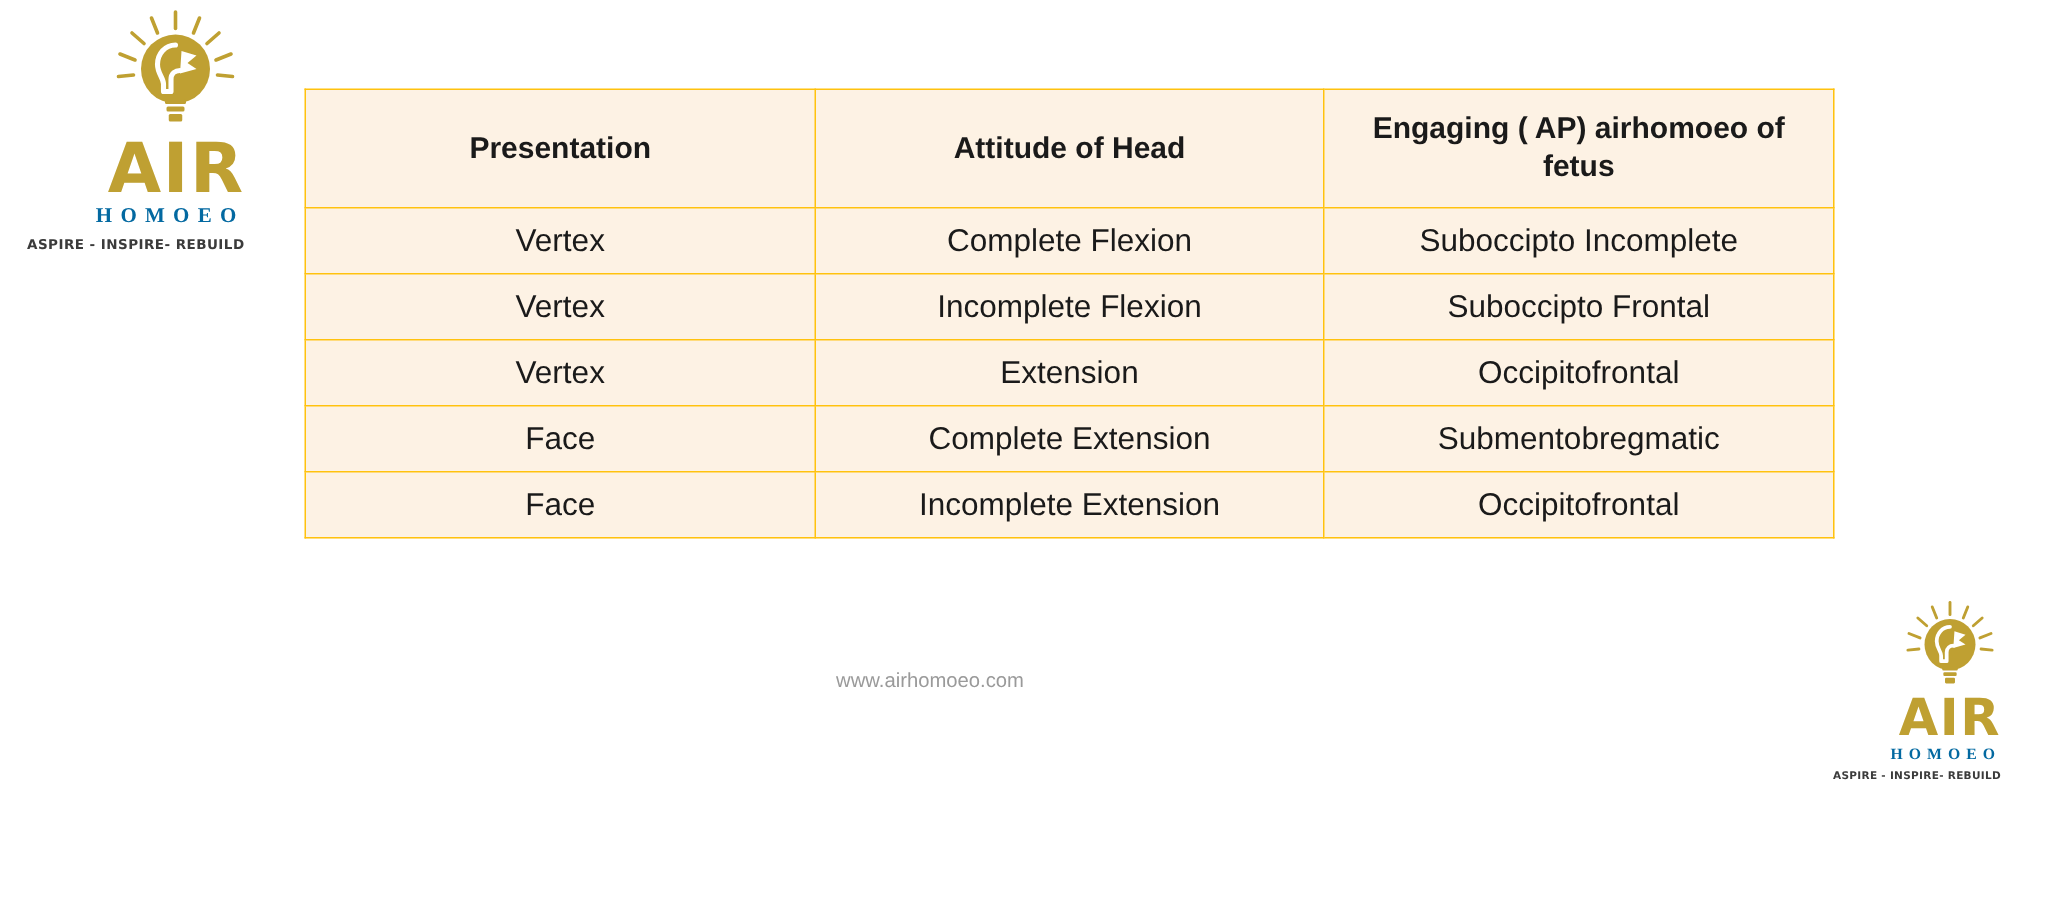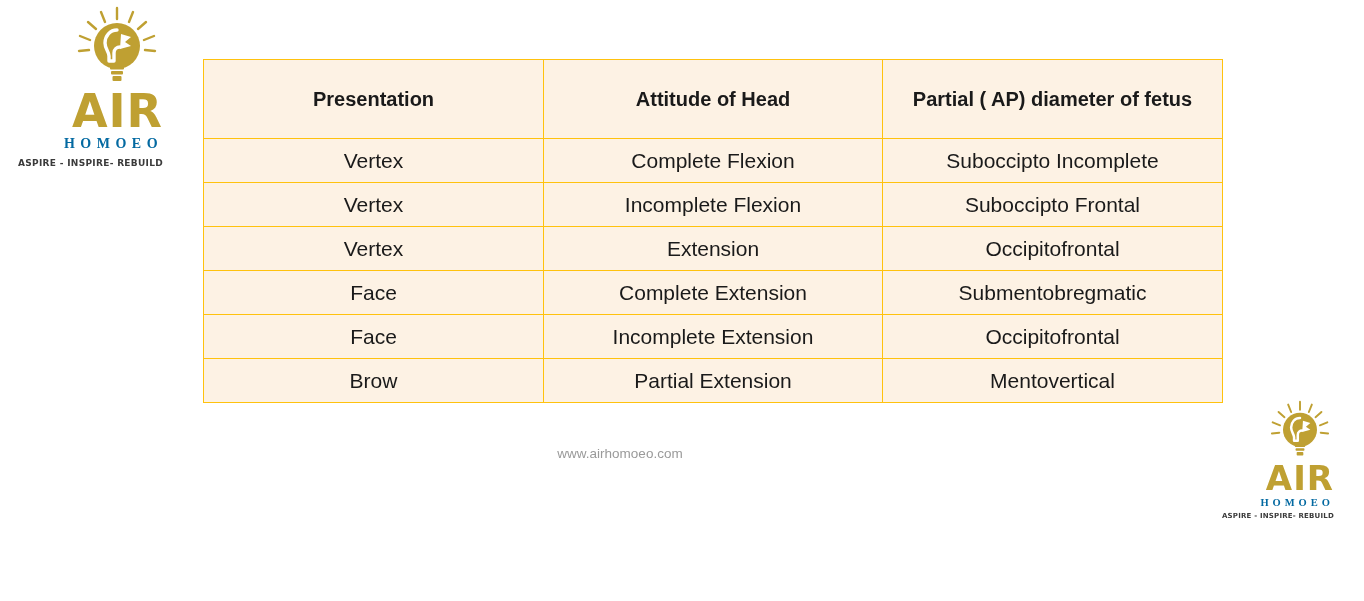--- a/index.html
+++ b/index.html
@@ -170,21 +170,21 @@
 <table id="content-table">
   <colgroup>
     <col class="col-1">
       <col class="col-2">
       <col class="col-3">
   </colgroup>
   <thead>
     <tr>
       <th>Presentation</th>
       <th>Attitude of Head</th>
-      <th>Partial ( AP) diameter of fetus</th>
+      <th>Engaging ( AP) airhomoeo of fetus</th>
     </tr>
   </thead>
   <tbody>
     <tr>
       <td>Vertex</td>
       <td>Complete Flexion</td>
       <td>Suboccipto Incomplete</td>
     </tr>
     <tr>
       <td>Vertex</td>
@@ -198,25 +198,20 @@
     </tr>
     <tr>
       <td>Face</td>
       <td>Complete Extension</td>
       <td>Submentobregmatic</td>
     </tr>
     <tr>
       <td>Face</td>
       <td>Incomplete Extension</td>
       <td>Occipitofrontal</td>
-    </tr>
-    <tr>
-      <td>Brow</td>
-      <td>Partial Extension</td>
-      <td>Mentovertical</td>
     </tr>
   </tbody>
 </table>
 
 <div id="site-url">www.airhomoeo.com</div>
 
 <div class="logo" id="logo-bottom-right">
   <span class="logo-bulb">
     <svg width="68" height="58" viewBox="0 0 92 78" aria-hidden="true">
       <g stroke="#BFA032" stroke-width="2.6" stroke-linecap="round">

